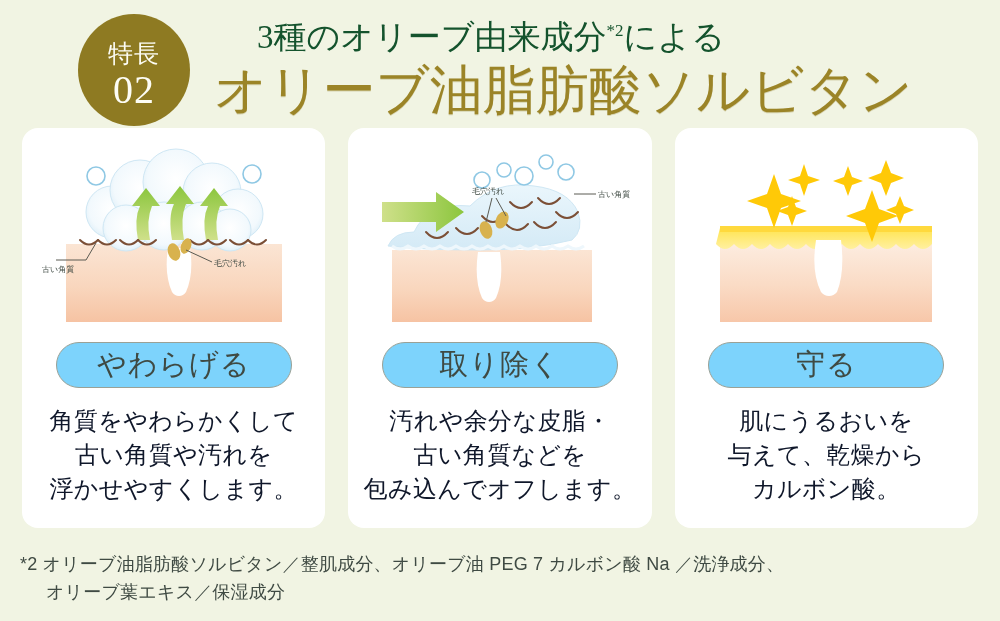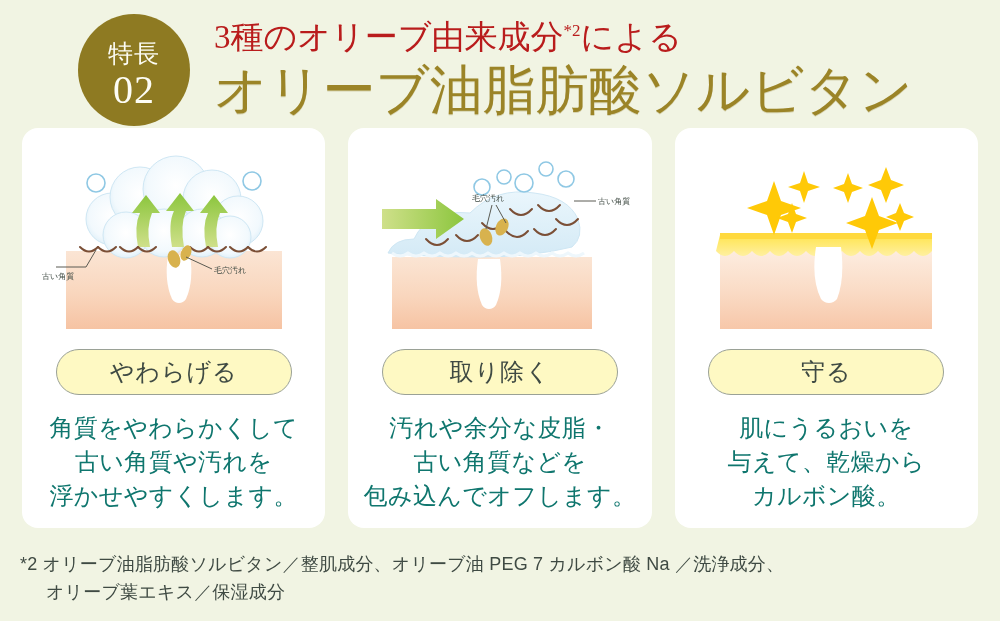--- a/index.html
+++ b/index.html
@@ -23,56 +23,56 @@
     display:flex;flex-direction:column;align-items:center;justify-content:center;
     color:#fdfdf5;flex:none;
     font-family:"Liberation Serif","DejaVu Serif",serif;
   }
   .badge-label{font-size:25px;line-height:1;letter-spacing:1px;margin-top:12px;}
   .badge-number{font-size:40px;line-height:1.05;margin-top:3px;letter-spacing:1px;}
 
   .head-texts{margin-left:24px;padding-top:2px;}
   .head-line1{
     font-family:"Liberation Serif","DejaVu Serif",serif;
-    font-size:33px;color:#b91c1c;line-height:1.15;white-space:nowrap;
+    font-size:33px;color:#14532d;line-height:1.15;white-space:nowrap;margin-left:43px;
   }
   .sup{font-size:17px;vertical-align:super;}
   .head-line2{
     font-family:"Liberation Serif","DejaVu Serif",serif;
     font-size:53px;color:#9b8427;line-height:1.2;margin-top:2px;
     white-space:nowrap;font-weight:500;
     text-shadow:0 1px 0 rgba(140,118,30,.25);
   }
 
   
   .cards{
     display:flex;gap:23px;
     padding:0 22px;box-sizing:border-box;
   }
   .card{
     width:304px;height:400px;
     background:#ffffff;border-radius:16px;
     display:flex;flex-direction:column;align-items:center;
-    box-sizing:border-box;padding-top:19px;
+    box-sizing:border-box;padding-top:12px;
   }
   .illus{width:280px;height:196px;position:relative;}
   .illus svg{display:block;}
 
   .pill{
     margin-top:6px;
     width:234px;height:44px;border-radius:24px;
-    border:1.4px solid #9aa196;background:#fef9c3;
+    border:1.4px solid #9aa196;background:#7dd3fc;
     display:flex;align-items:center;justify-content:center;
-    font-size:24px;color:#3f4a43;letter-spacing:1px;
+    font-size:29px;color:#3f4a43;letter-spacing:1px;
   }
   .card3 .pill{width:234px;}
 
   .desc{
     margin-top:16px;text-align:center;
-    font-size:24px;line-height:1.42;color:#0f766e;
+    font-size:24px;line-height:1.42;color:#0f172a;
     letter-spacing:.4px;
   }
 
   
   .footnote{
     position:absolute;left:20px;bottom:14px;right:8px;
     font-size:18px;line-height:1.55;color:#3f4a43;letter-spacing:.2px;
   }
   .footnote .l2{padding-left:26px;display:block;}
 </style>

